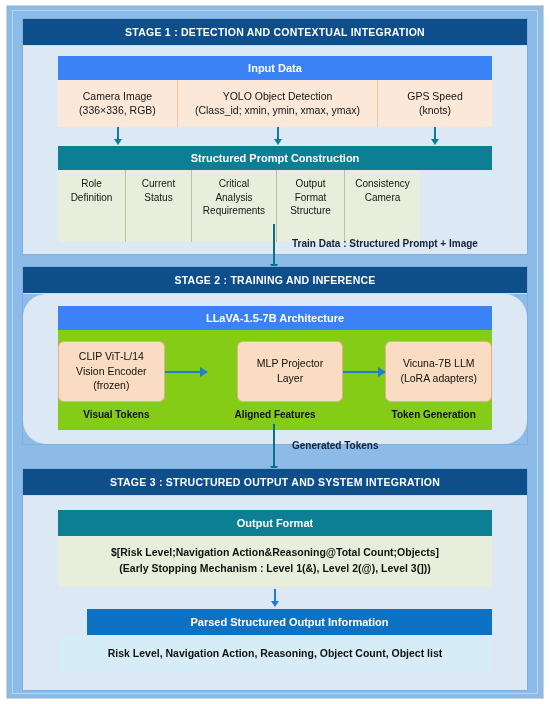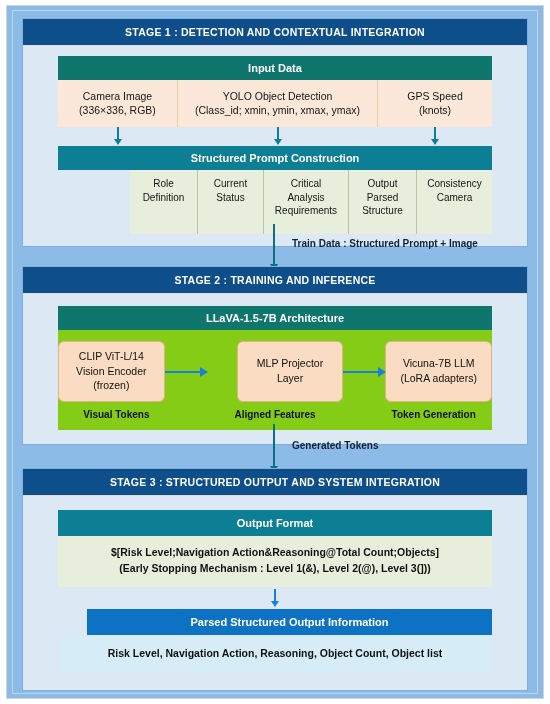--- a/index.html
+++ b/index.html
@@ -76,52 +76,51 @@
     box-sizing: border-box;
   }
   .bar {
     color: #ffffff;
     font-weight: bold;
     font-size: 11px;
     text-align: center;
     padding: 6px 4px;
     box-sizing: border-box;
   }
-  .bar-orange { background: #0f766e; }
+  .bar-orange { background: #3b82f6; }
   .bar-teal   { background: #0d7f94; }
   .bar-blue   { background: #0d72c4; margin-left: 29px; }
 
   
   .panel-input {
     width: 434px;
   }
   .row-cells {
     display: flex;
     box-sizing: border-box;
-    justify-content: flex-end;
   }
   .cell {
     box-sizing: border-box;
     text-align: center;
     font-size: 10.5px;
     color: #151515;
     line-height: 1.35;
     padding: 9px 3px 10px;
   }
   .cells-peach .cell {
     background: #fbe8d9;
     border-right: 1px solid #e8c6a8;
   }
   .cells-peach .cell:last-child { border-right: none; }
 
   .cells-olive .cell {
     background: #e8eedc;
     border-right: 1px solid #b9c3a2;
     font-size: 10px;
-    padding: 7px 2px 16px;
+    padding: 7px 2px 24px;
   }
   .cells-olive .cell:last-child { border-right: none; }
 
   
   .arrow-col {
     position: relative;
     height: 19px;
   }
   .arr {
     position: absolute;
@@ -309,39 +308,39 @@
               <div>Current</div>
               <div>Status</div>
             </div>
             <div class="cell" style="width:85px;">
               <div>Critical</div>
               <div>Analysis</div>
               <div>Requirements</div>
             </div>
             <div class="cell" style="width:68px;">
               <div>Output</div>
-              <div>Parsed</div>
+              <div>Format</div>
               <div>Structure</div>
             </div>
             <div class="cell" style="width:75px;">
               <div>Consistency</div>
               <div>Camera</div>
             </div>
           </div>
         </div>
 
       </div>
     </div>
 
     <div class="vconn" style="top:224px; height:40px;"></div>
     <div class="conn-label" style="top:238px;">Train Data : Structured Prompt + Image</div>
 
     <div class="stage" style="top:266px;">
       <div class="stage-header">STAGE 2 : TRAINING AND INFERENCE</div>
-      <div class="stage-body" style="padding:12px 0 14px;">
+      <div class="stage-body" style="padding:12px 0 14px;border-radius:23px;">
 
         <div class="panel panel-arch">
           <div class="bar bar-orange">LLaVA-1.5-7B Architecture</div>
           <div class="arch-body">
             <div class="arch-row">
               <div class="arch-box">
                 <div>CLIP ViT-L/14</div>
                 <div>Vision Encoder</div>
                 <div>(frozen)</div>
               </div>

